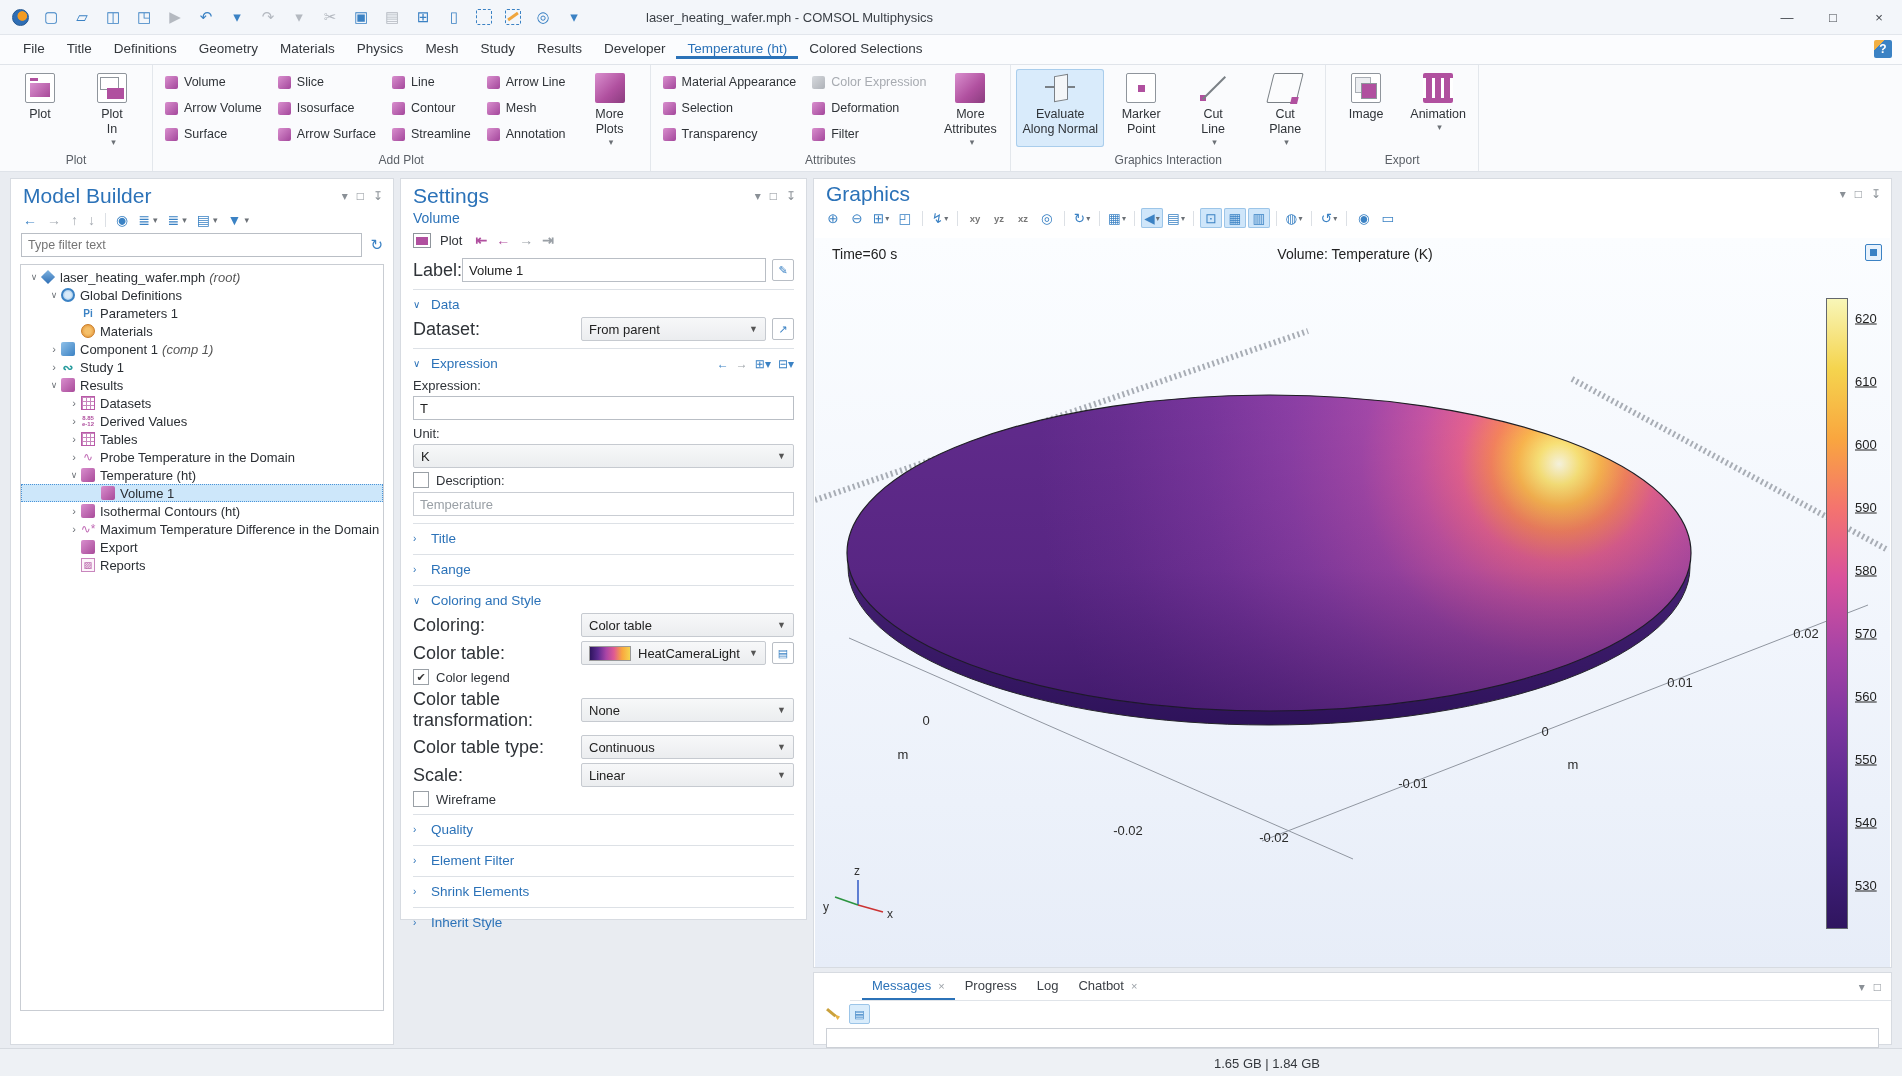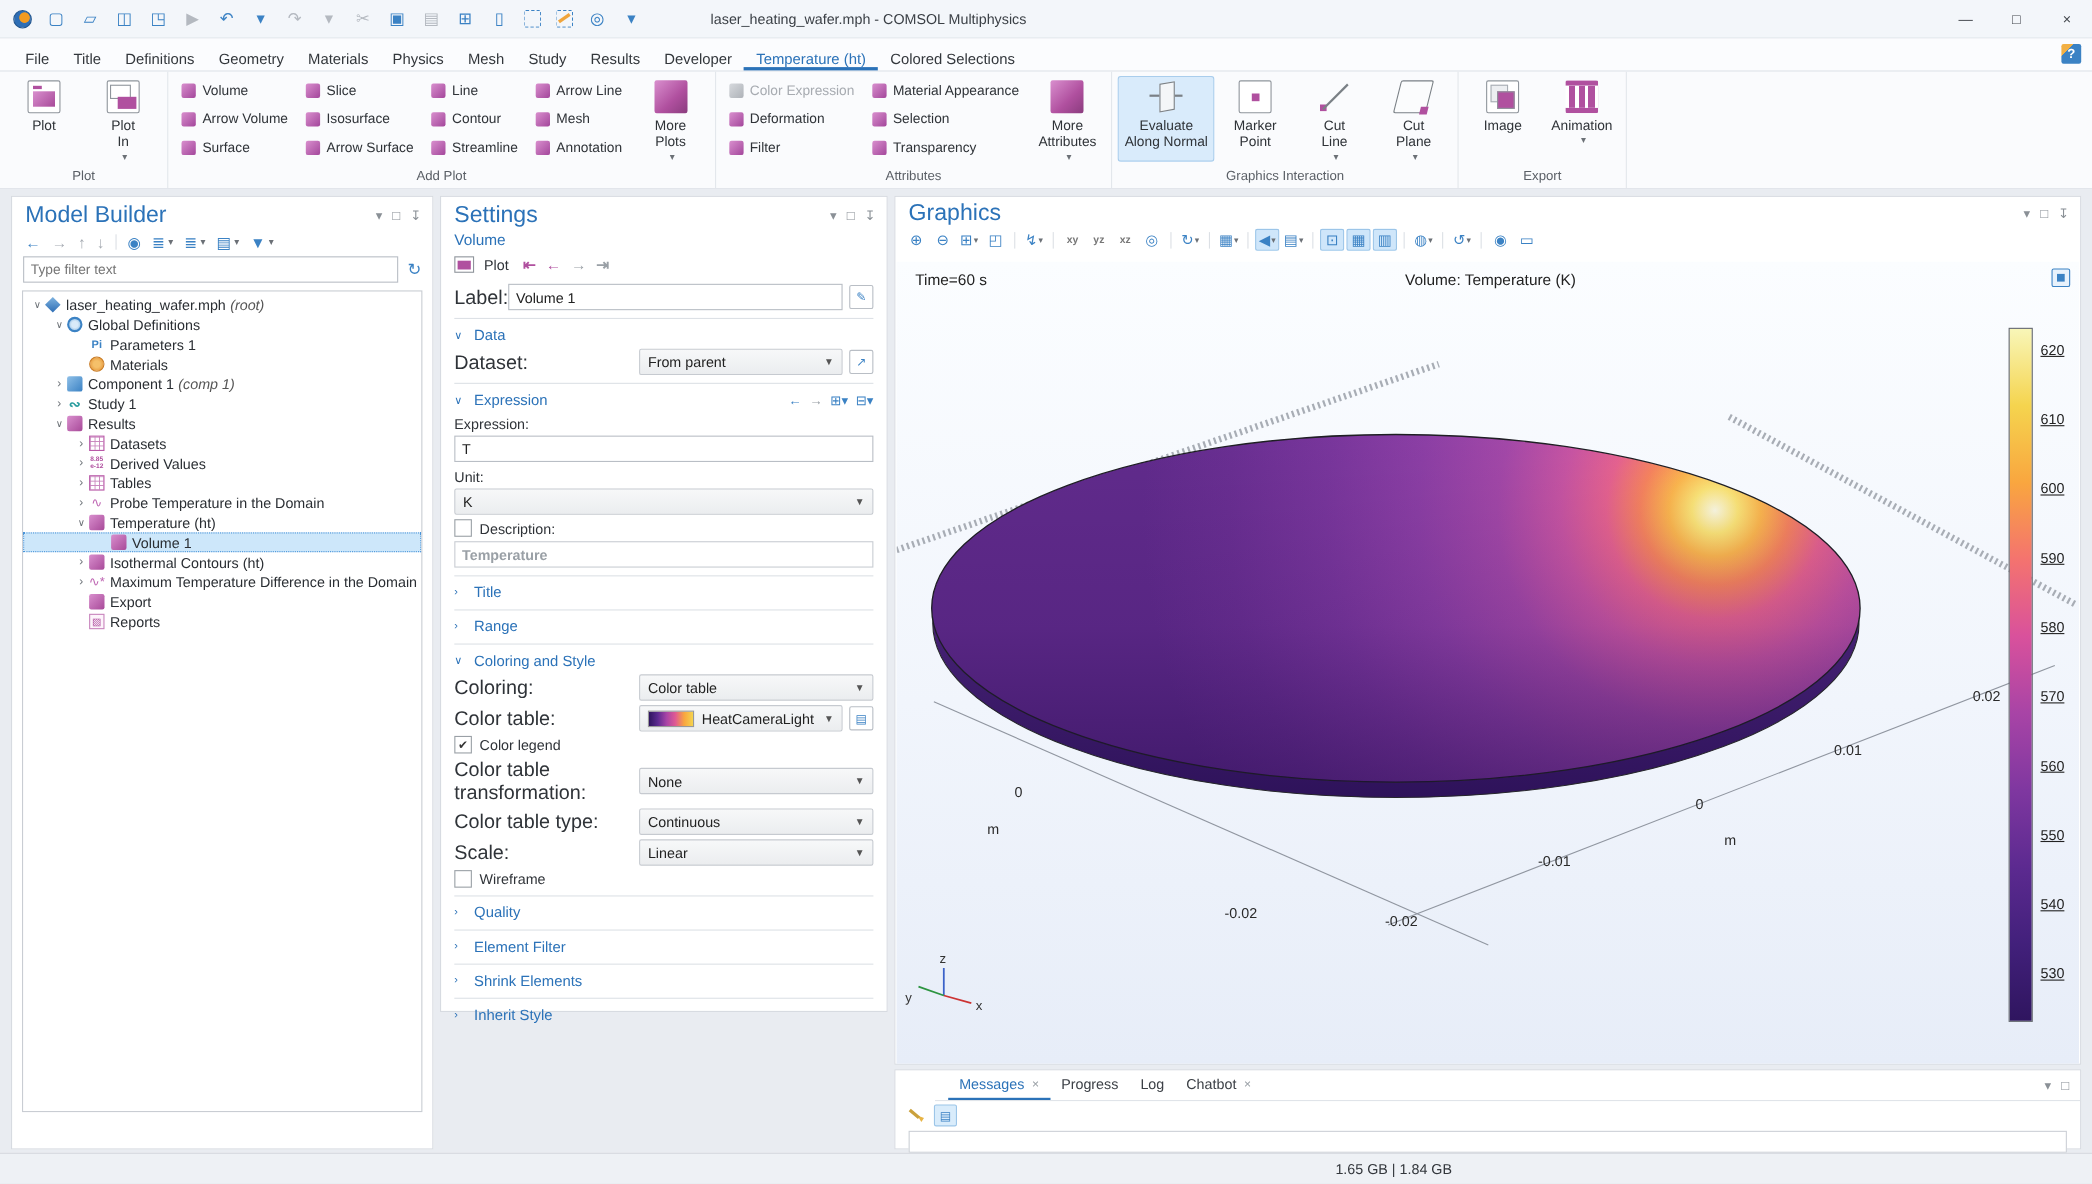--- a/index.html
+++ b/index.html
@@ -12,21 +12,21 @@
   .qi{font-size:15px;color:#3b82c4;width:18px;height:18px;display:inline-flex;align-items:center;justify-content:center;}
   .qi.gray{color:#b4b9c0;}
   .qi-comsol-logo{width:15px;height:15px;border-radius:50%;background:radial-gradient(circle at 62% 40%,#f49b20 0 34%,#2e6eb5 40%);border:1px solid #24578f;}
   .qi-select-box{width:14px;height:14px;border:1.5px dashed #3b82c4;border-radius:2px;}
   .qi-clear-selection{width:14px;height:14px;border:1.5px dashed #3b82c4;border-radius:2px;position:relative;}
   .qi-clear-selection::after{content:"";position:absolute;left:1px;top:5px;width:12px;height:3px;background:#f0a53c;transform:rotate(-35deg);}
   .win-title{position:absolute;left:646px;top:0;height:34px;display:flex;align-items:center;font-size:13px;color:#3a3f45;}
   .win-ctrls{position:absolute;right:0;top:0;height:34px;display:flex;}
   .wc{width:46px;height:34px;display:flex;align-items:center;justify-content:center;font-size:13px;color:#43474d;}
   
-  #menubar{height:29px;background:#fbfcfe;border-bottom:1px solid #e0e4ea;display:flex;align-items:flex-end;padding-left:12px;position:relative;}
+  #menubar{height:29px;background:#fbfcfe;border-bottom:1px solid #e0e4ea;display:flex;align-items:center;padding-left:12px;position:relative;}
   .mtab{display:flex;align-items:center;padding:0 11px;font-size:13.5px;color:#33373c;border-bottom:3px solid transparent;}
   .mtab.active{color:#2b72b8;border-bottom-color:#2b72b8;}
   .help-icon{position:absolute;right:10px;top:5px;width:18px;height:18px;background:linear-gradient(135deg,#f2b044 0 30%,#3b82c4 30%);color:#fff;font-weight:bold;font-size:12px;display:flex;align-items:center;justify-content:center;border-radius:2px;}
   
   #ribbon{height:106px;background:#fafbfd;border-bottom:1px solid #dfe3e9;display:flex;}
   .rgroup{display:flex;flex-direction:column;border-right:1px solid #e3e7ec;padding:4px 5px 0 5px;}
   .rcontent{flex:1;display:flex;align-items:flex-start;gap:2px;}
   .rlabel{text-align:center;font-size:12px;color:#5a5f66;padding:2px 0 4px;}
   .bigbtn{min-width:58px;max-width:96px;min-height:74px;display:flex;flex-direction:column;align-items:center;padding:4px 6px 0 6px;border-radius:3px;font-size:12.5px;line-height:1.18;text-align:center;color:#2f3338;white-space:pre-line;}
   .bigbtn.active{background:#d9ebfb;box-shadow:0 0 0 1px #a9cdec inset;}
@@ -96,21 +96,21 @@
   .set-ploticon{width:16px;height:13px;background:#fff;border:1px solid #8f959c;position:relative;}
   .set-ploticon::after{content:"";position:absolute;left:2px;top:3px;right:2px;bottom:2px;background:#b0509f;}
   .set-plotlabel{font-size:13px;color:#2f3338;margin-right:4px;}
   .arr-pink{color:#b0509f;font-weight:bold;}
   .arr-gray{color:#9aa0a6;font-weight:bold;}
   .srows{padding:2px 12px 0;}
   .srow{display:flex;align-items:center;margin:4px 0;}
   .slabel{font-size:18px;color:#2f3338;flex:0 0 168px;}
   .slabel.narrow{flex:0 0 44px;}
   .inp{flex:1;height:22px;border:1px solid #b9bec5;background:#fff;font-size:13px;padding:0 6px;color:#222;font-family:inherit;min-width:0;}
-  .inp.ghost{color:#9aa0a6;border-color:#c9cdd3;font-weight:bold;}
+  .inp.ghost{color:#9aa0a6;border-color:#c9cdd3;}
   .sel{flex:1;height:22px;background:linear-gradient(#f7f8f9,#ebedef);border:1px solid #c6cad0;border-radius:2px;display:flex;align-items:center;padding:0 7px;font-size:13px;color:#222;min-width:0;}
   .sel .selarrow{margin-left:auto;color:#555;font-size:9px;}
   .rowicon{width:20px;height:20px;border:1px solid #b9bec5;border-radius:2px;margin-left:6px;display:flex;align-items:center;justify-content:center;font-size:11px;color:#3b82c4;flex:none;background:#fff;}
   .swatch{width:40px;height:13px;margin-right:7px;flex:none;background:linear-gradient(90deg,#2f155f,#5c2a90,#a844a6,#e05a93,#f9a63f,#f5d44e);border:1px solid #999;}
   .sect{border-top:1px solid #dde1e6;margin-top:7px;padding:7px 0 1px;display:flex;align-items:center;color:#2b72b8;font-size:13.5px;}
   .sect .chev{width:18px;font-size:10px;}
   .sect .sicons{margin-left:auto;display:flex;gap:7px;font-size:12px;color:#3b82c4;align-items:center;}
   .sect .sicons .gray{color:#9aa0a6;}
   .cb{width:14px;height:14px;border:1px solid #9aa0a6;background:#fff;display:inline-flex;align-items:center;justify-content:center;font-size:11px;color:#333;margin-right:7px;flex:none;}
   .stacked-label{font-size:13px;color:#2f3338;margin:6px 0 3px;}
@@ -263,45 +263,45 @@
           </div>
         </div>
         <div class="bigbtn"><span class="bicon bi-more-plots"></span><span>More
 Plots</span><span class="dd">▾</span></div>
       </div>
       <div class="rlabel">Add Plot</div>
     </div>
     <div class="rgroup">
       <div class="rcontent">
         <div class="smallcol">
+          <div class="smallitem">
+            <span class="sicon"></span>
+            <span>Material Appearance</span>
+          </div>
+          <div class="smallitem">
+            <span class="sicon"></span>
+            <span>Selection</span>
+          </div>
+          <div class="smallitem">
+            <span class="sicon"></span>
+            <span>Transparency</span>
+          </div>
+        </div>
+        <div class="smallcol">
           <div class="smallitem disabled">
             <span class="sicon"></span>
             <span>Color Expression</span>
           </div>
           <div class="smallitem">
             <span class="sicon"></span>
             <span>Deformation</span>
           </div>
           <div class="smallitem">
             <span class="sicon"></span>
             <span>Filter</span>
-          </div>
-        </div>
-        <div class="smallcol">
-          <div class="smallitem">
-            <span class="sicon"></span>
-            <span>Material Appearance</span>
-          </div>
-          <div class="smallitem">
-            <span class="sicon"></span>
-            <span>Selection</span>
-          </div>
-          <div class="smallitem">
-            <span class="sicon"></span>
-            <span>Transparency</span>
           </div>
         </div>
         <div class="bigbtn"><span class="bicon bi-more-attributes"></span><span>More
 Attributes</span><span class="dd">▾</span></div>
       </div>
       <div class="rlabel">Attributes</div>
     </div>
     <div class="rgroup">
       <div class="rcontent">
         <div class="bigbtn active"><span class="bicon bi-evaluate-along-normal"></span><span>Evaluate

